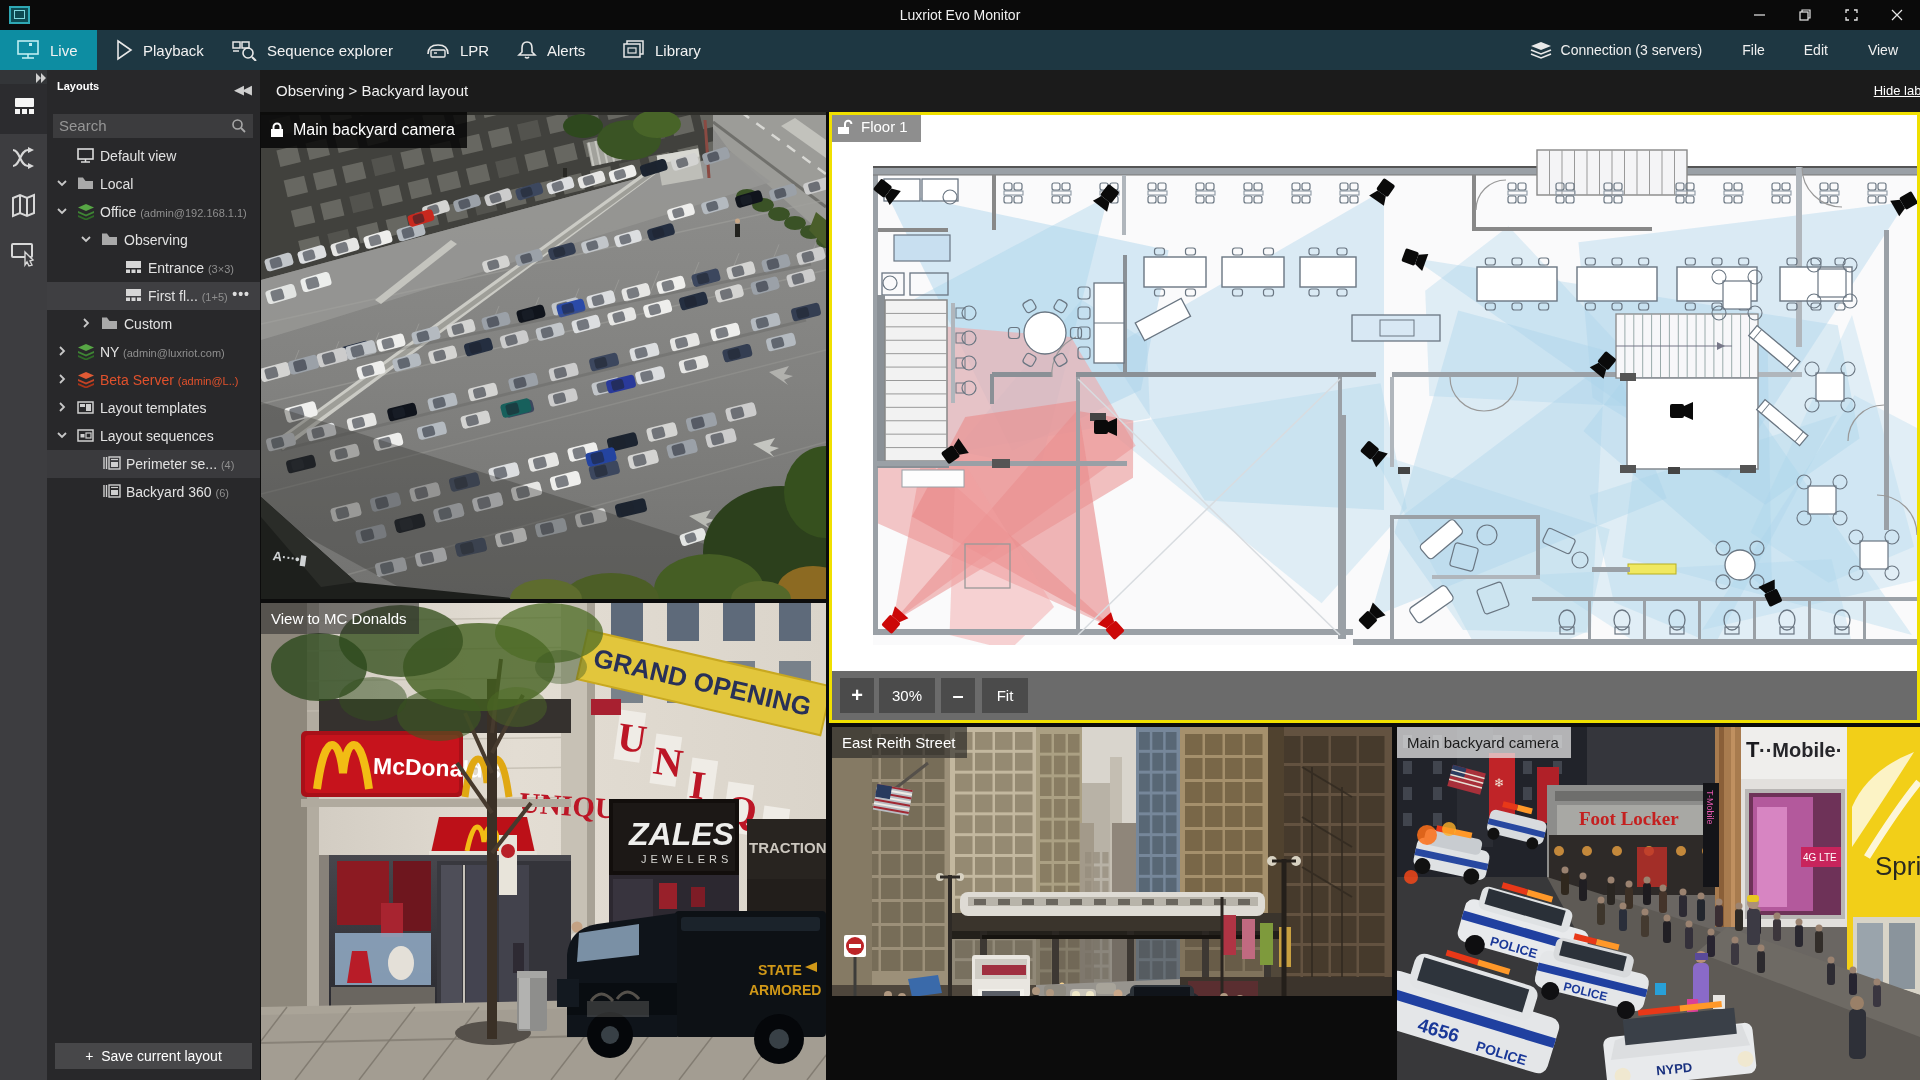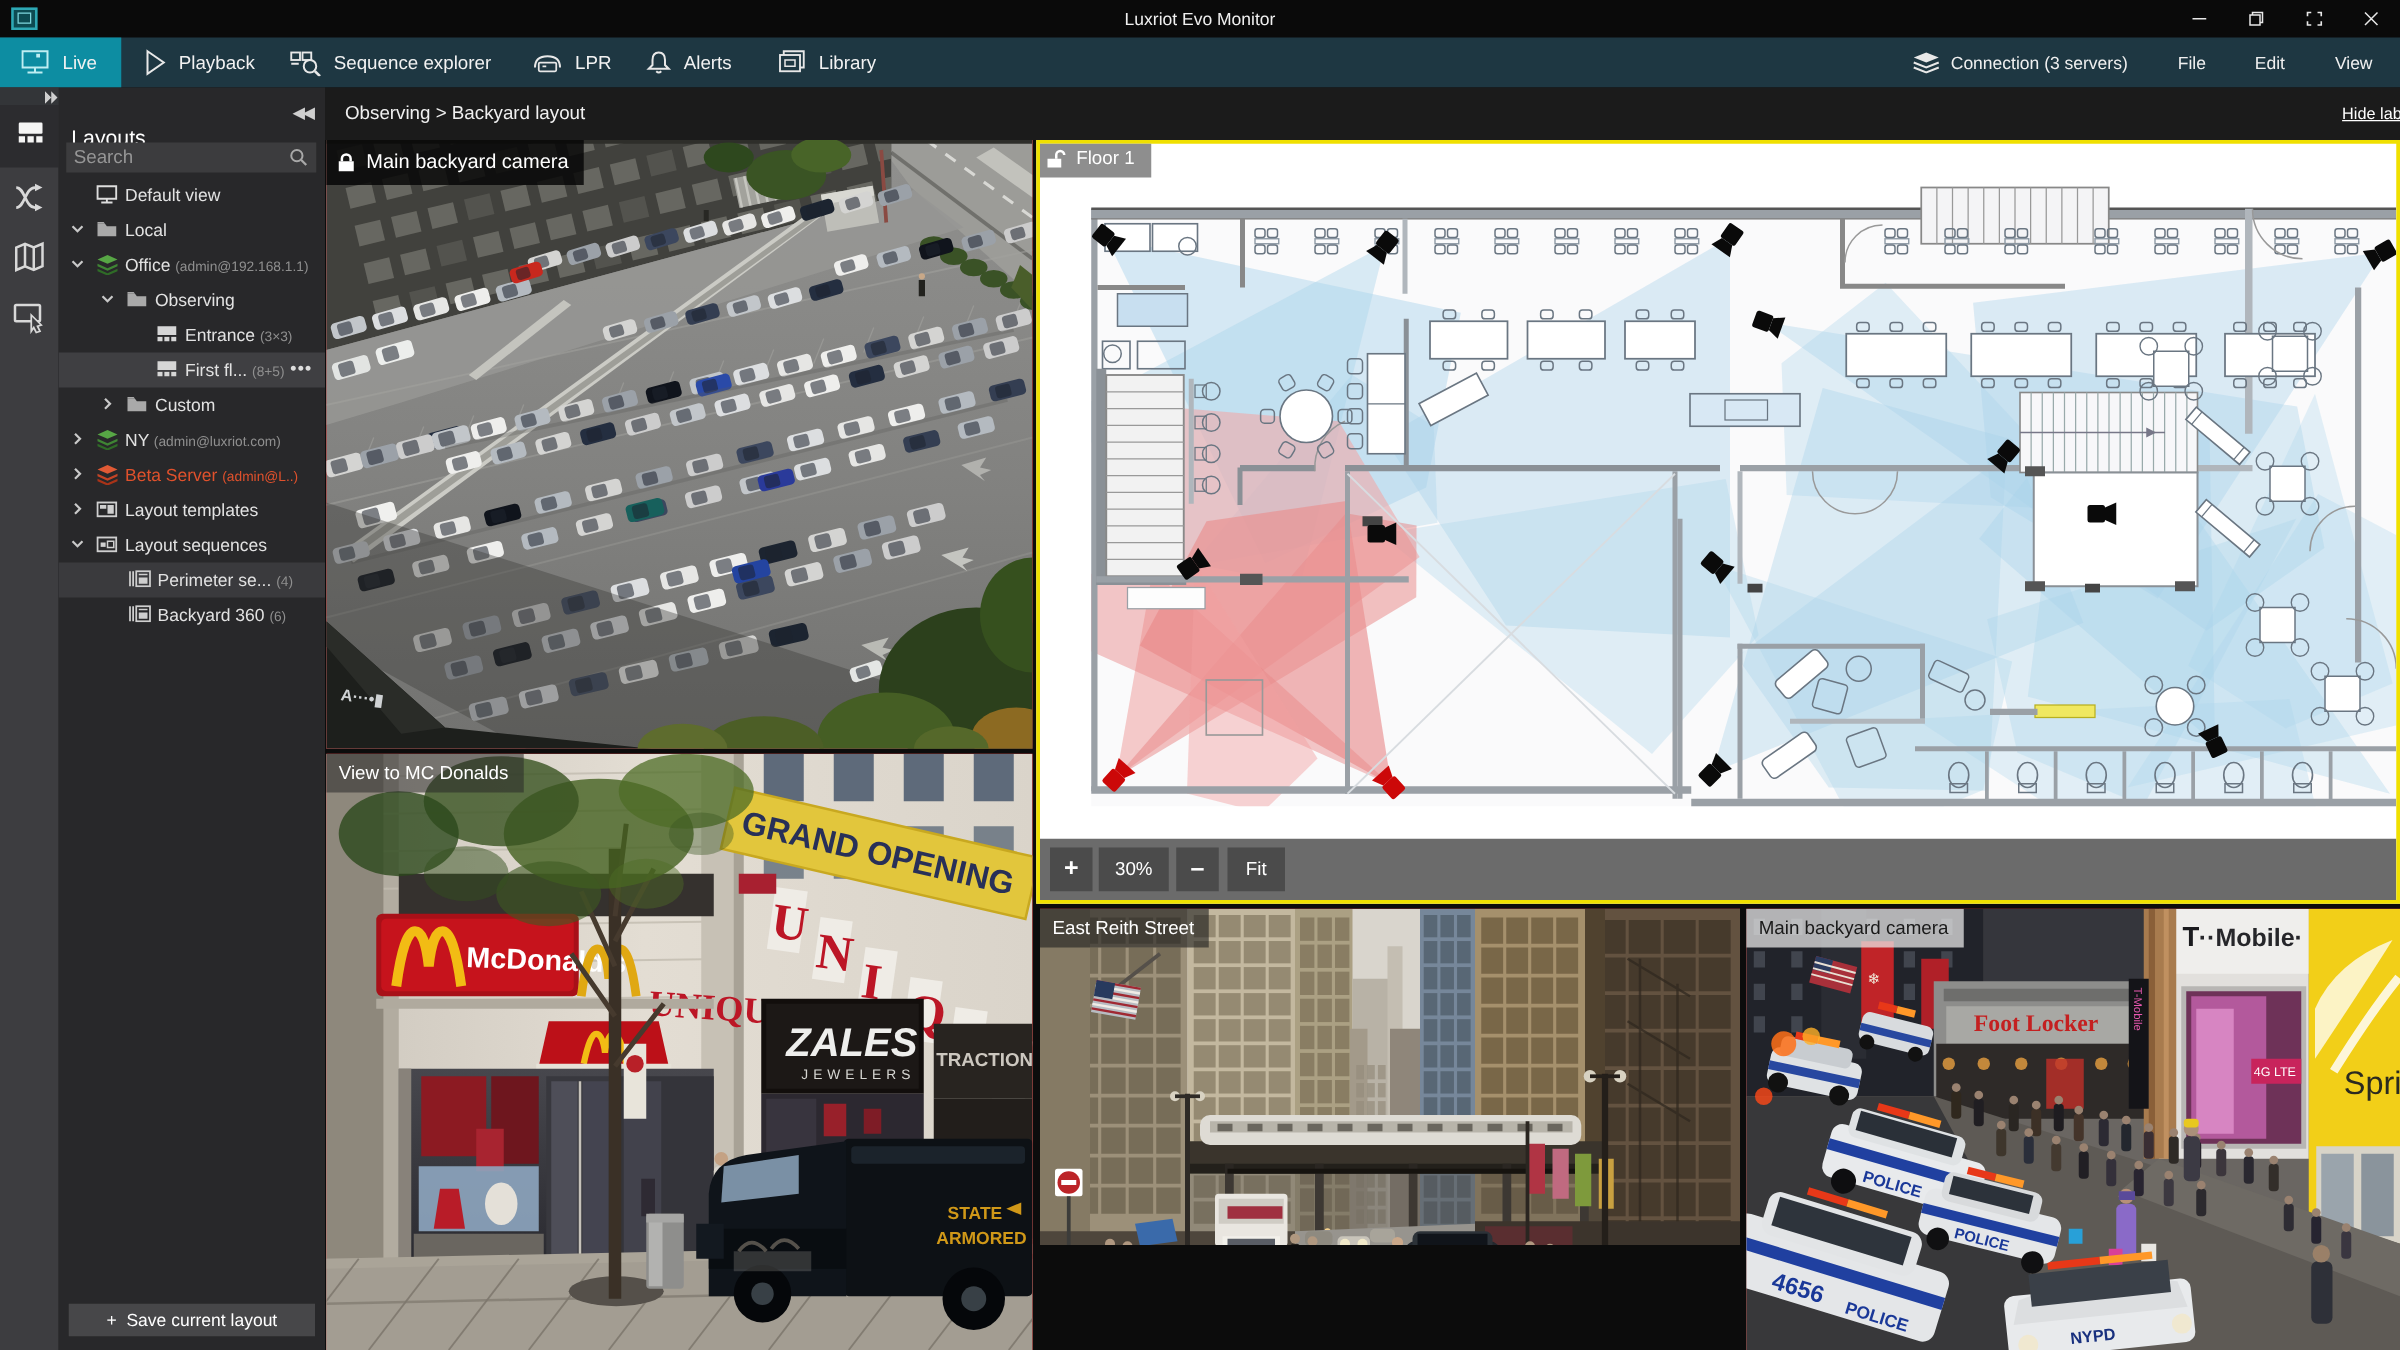--- a/index.html
+++ b/index.html
@@ -14,21 +14,21 @@
 .nav { position:absolute; left:0; top:30px; width:1920px; height:40px; background:#1e3742; color:#f0f0f0; }
 .tab { position:absolute; top:0; height:40px; display:flex; align-items:center; gap:9px; font-size:15px; color:#f2f2f2; }
 .tab svg { display:block; }
 .tab.live { left:0; width:97px; background:#0d8da2; padding-left:17px; }
 .navright { position:absolute; top:0; right:0; height:40px; display:flex; align-items:center; font-size:14px; }
 .navright .item { margin-right:0; }
 .iconstrip { position:absolute; left:0; top:70px; width:47px; height:1010px; background:#3d3d40; }
 .iconstrip .seltop { position:absolute; left:0; top:0; width:47px; height:14px; background:#333538; }
 .iconstrip .selbox { position:absolute; left:0; top:14px; width:47px; height:50px; background:#2c2c2f; }
 .sidebar { position:absolute; left:47px; top:70px; width:213px; height:1010px; background:#28282a; color:#e2e2e2; }
-.sidebar h1 { font-size:17px; font-weight:normal; color:#fff; position:absolute; left:10px; top:10px;margin-top:21px; }
+.sidebar h1 { font-size:11px; font-weight:bold; color:#fff; position:absolute; left:10px; top:10px; }
 .collapse { position:absolute; right:10px; top:12px; color:#cfcfcf; font-size:13px; letter-spacing:-2px; }
 .search { position:absolute; left:6px; top:44px; width:200px; height:24px; background:#3c3c3e; color:#969696; font-size:15px; line-height:24px; padding-left:6px; }
 .search .mag { position:absolute; right:6px; top:4px; }
 .tree { position:absolute; left:0; top:72px; width:213px; }
 .row { position:absolute; left:0; width:213px; height:28px; font-size:14px; color:#e2e2e2; white-space:nowrap; }
 .row .ic { position:absolute; top:6px; }
 .row .t { position:absolute; top:6px; }
 .row .sub { color:#8f8f8f; font-size:11px;text-align:right; }
 .row.sel { background:#3f3f42; }
 .row.sel2 { background:#3a3a3d; }
@@ -225,21 +225,21 @@
             </svg></span>
           <span class="t" style="left:101px;">Entrance <span class="sub">(3×3)</span></span>
         </div>
         <div class="row sel" style="top:140px;">
           <span class="ic" style="left:78px;"><svg width="17" height="14" viewBox="0 0 17 14">
               <rect x="1" y="1" width="15" height="7" fill="#d6d6d6"></rect>
               <rect x="1" y="9.5" width="4" height="3.5" fill="#d6d6d6"></rect>
               <rect x="6.5" y="9.5" width="4" height="3.5" fill="#d6d6d6"></rect>
               <rect x="12" y="9.5" width="4" height="3.5" fill="#d6d6d6"></rect>
             </svg></span>
-          <span class="t" style="left:101px;">First fl... <span class="sub">(8+5)</span></span>
+          <span class="t" style="left:101px;">First fl... <span class="sub">(1+5)</span></span>
           <span class="dots">•••</span>
         </div>
         <div class="row " style="top:168px;">
           <svg style="position:absolute;left:36px;top:8px;" width="7" height="10">
             <path d="M1 1 L5 5 L1 9" fill="none" stroke="#c8c8c8" stroke-width="1.8"></path>
           </svg>
           <span class="ic" style="left:54px;"><svg width="17" height="15" viewBox="0 0 17 15">
               <path d="M1 3 L7 3 L8.5 5 L16 5 L16 13 L1 13 Z" fill="#a9a9a9"></path>
               <path d="M1 3 L1 1.5 L6 1.5 L7 3" fill="#a9a9a9"></path>
             </svg></span>

